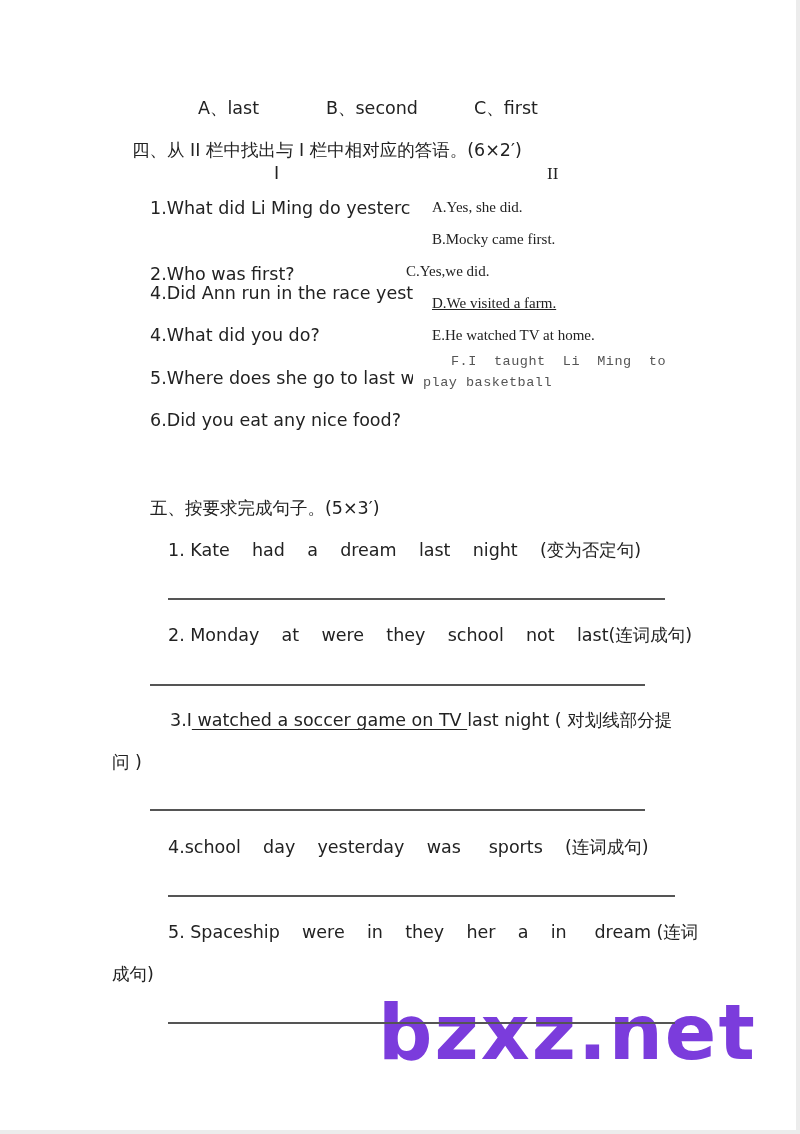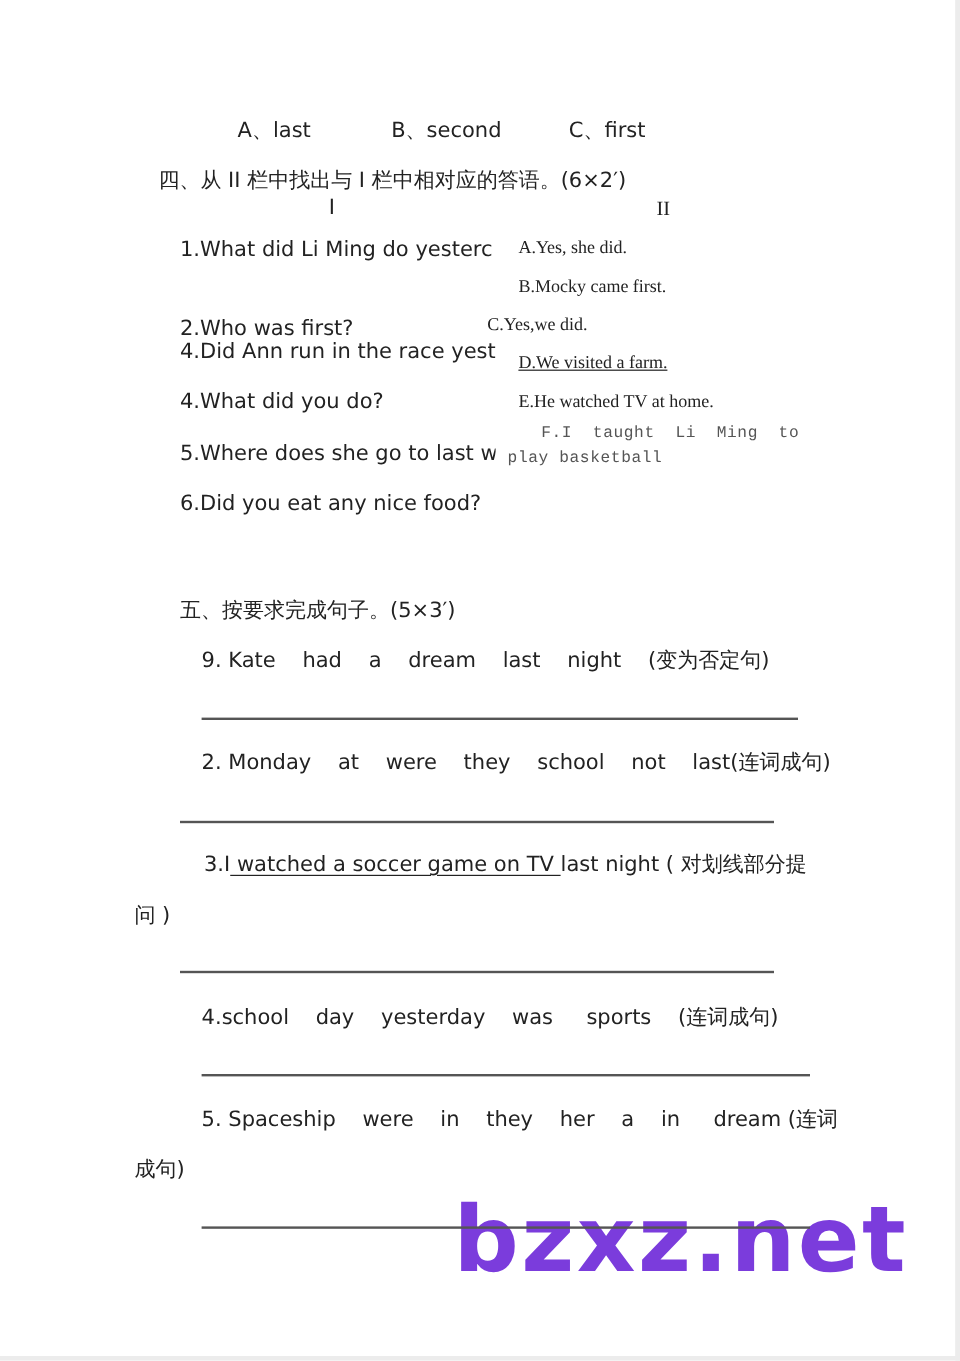--- a/index.html
+++ b/index.html
@@ -45,21 +45,21 @@
 <div class="abs serif" style="left:432px; top:199px;">A.Yes, she did.</div>
 <div class="abs serif" style="left:432px; top:231px;">B.Mocky came first.</div>
 <div class="abs serif" style="left:406px; top:263px;">C.Yes,we did.</div>
 <div class="abs serif" style="left:432px; top:295px;text-decoration:underline;">D.We visited a farm.</div>
 <div class="abs serif" style="left:432px; top:327px;">E.He watched TV at home.</div>
 <div class="abs mono" style="left:432px; top:354px; white-space:pre;margin-left:19px;">F.I  taught  Li  Ming  to</div>
 <div class="abs mono" style="left:423px; top:375px;">play basketball</div>
 
 <div class="abs sans" style="left:150px; top:496px;">五、按要求完成句子。(5×3′)</div>
 
-<div class="abs sans" style="left:168px; top:538px; white-space:pre;">9. Kate    had    a    dream    last    night    (变为否定句)</div>
+<div class="abs sans" style="left:168px; top:538px; white-space:pre;">1. Kate    had    a    dream    last    night    (变为否定句)</div>
 <div class="hline" style="left:168px; top:598px; width:497px;"></div>
 
 <div class="abs sans" style="left:168px; top:623px; white-space:pre;">2. Monday    at    were    they    school    not    last(连词成句)</div>
 <div class="hline" style="left:150px; top:684px; width:495px;"></div>
 
 <div class="abs sans" style="left:170px; top:708px; white-space:pre;"><span>3.I</span><span class="u"> watched a soccer game on TV </span><span>last night ( 对划线部分提</span></div>
 <div class="abs sans" style="left:112px; top:750px;">问 )</div>
 <div class="hline" style="left:150px; top:809px; width:495px;"></div>
 
 <div class="abs sans" style="left:168px; top:835px; white-space:pre;">4.school    day    yesterday    was     sports    (连词成句)</div>

